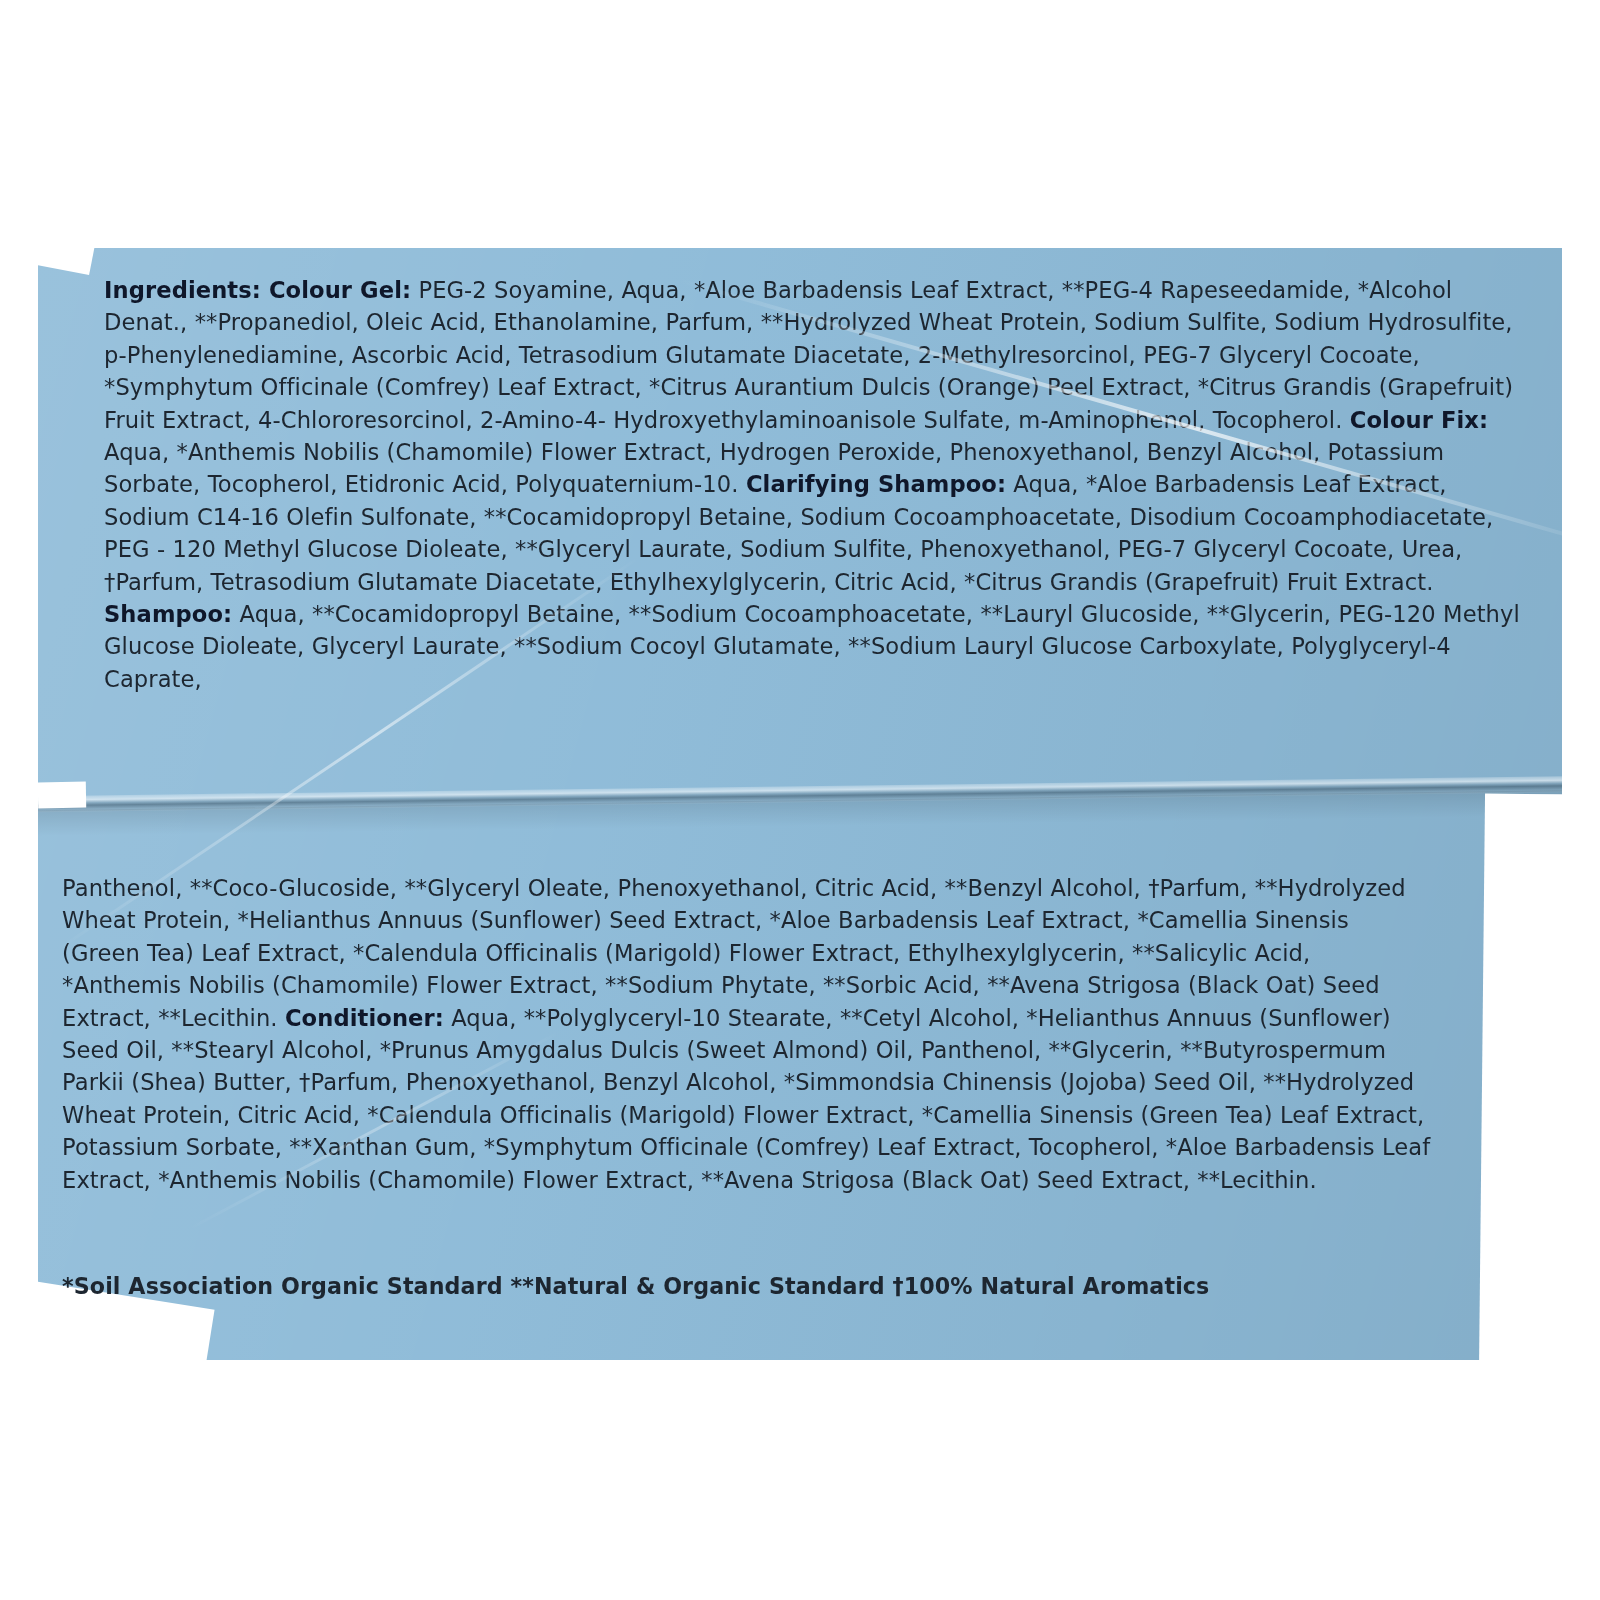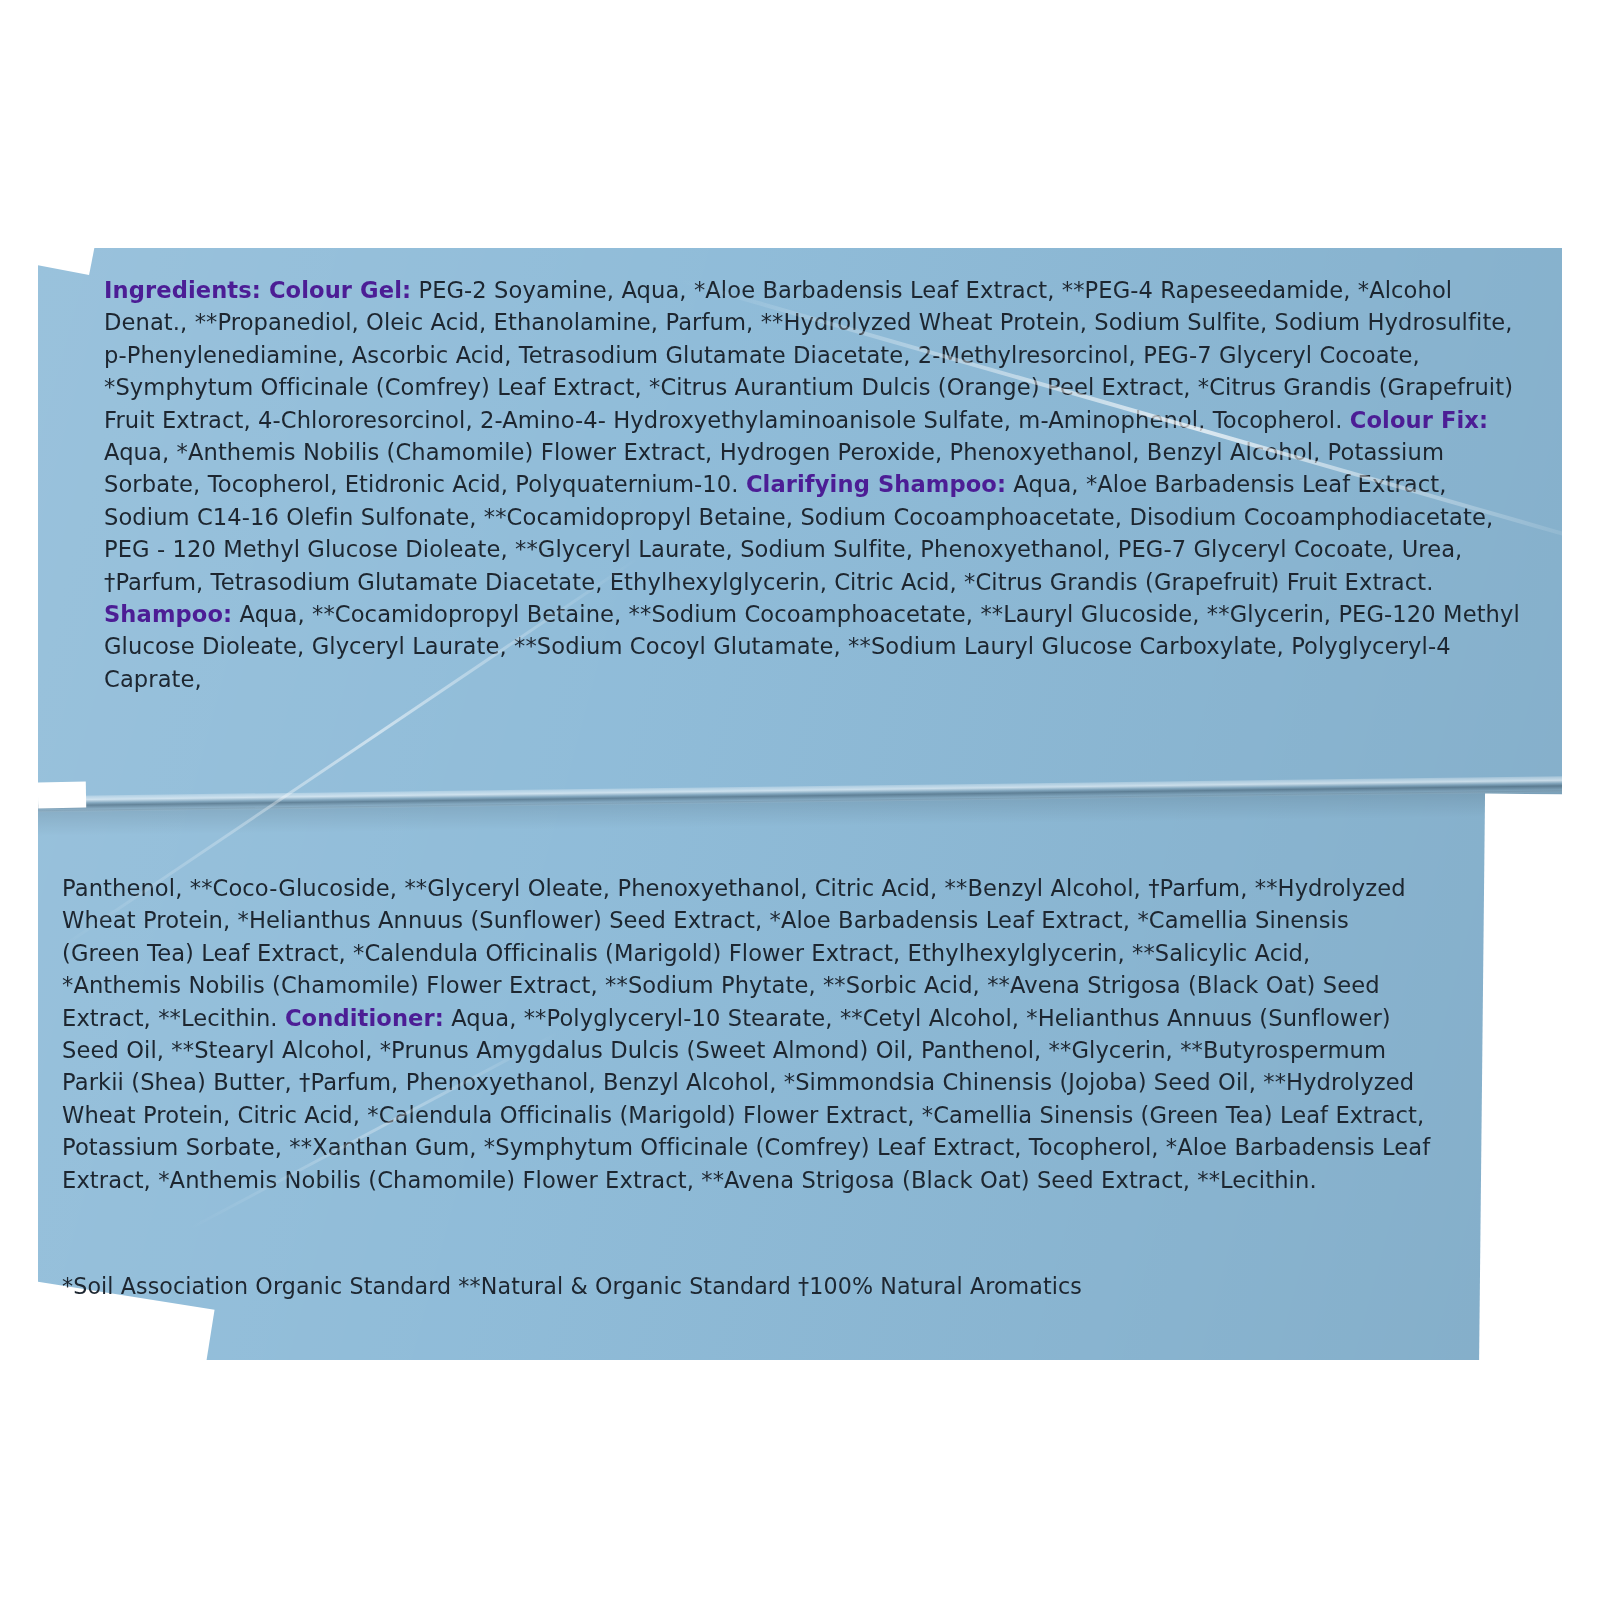--- a/index.html
+++ b/index.html
@@ -156,24 +156,25 @@
     left: 24px;
     top: 624px;
     width: 1370px;
   }
 
   .block-footnote {
     left: 24px;
     top: 1022px;
     width: 1370px;
     font-size: 22.2px;
+    font-weight: bold;
   }
 
   .hdr {
-    color: #4c1d95;
+    color: #0f172a;
     font-weight: bold;
   }
 </style>
 </head>
 <body>
 
 <div id="page">
 
   <div class="label-panel">
 

